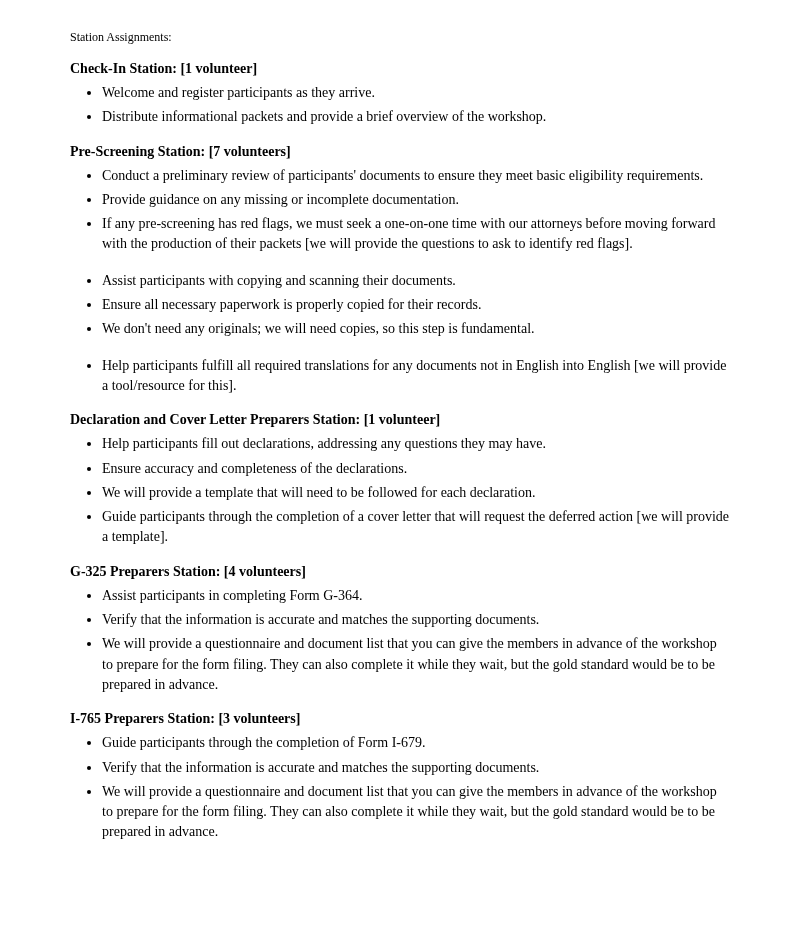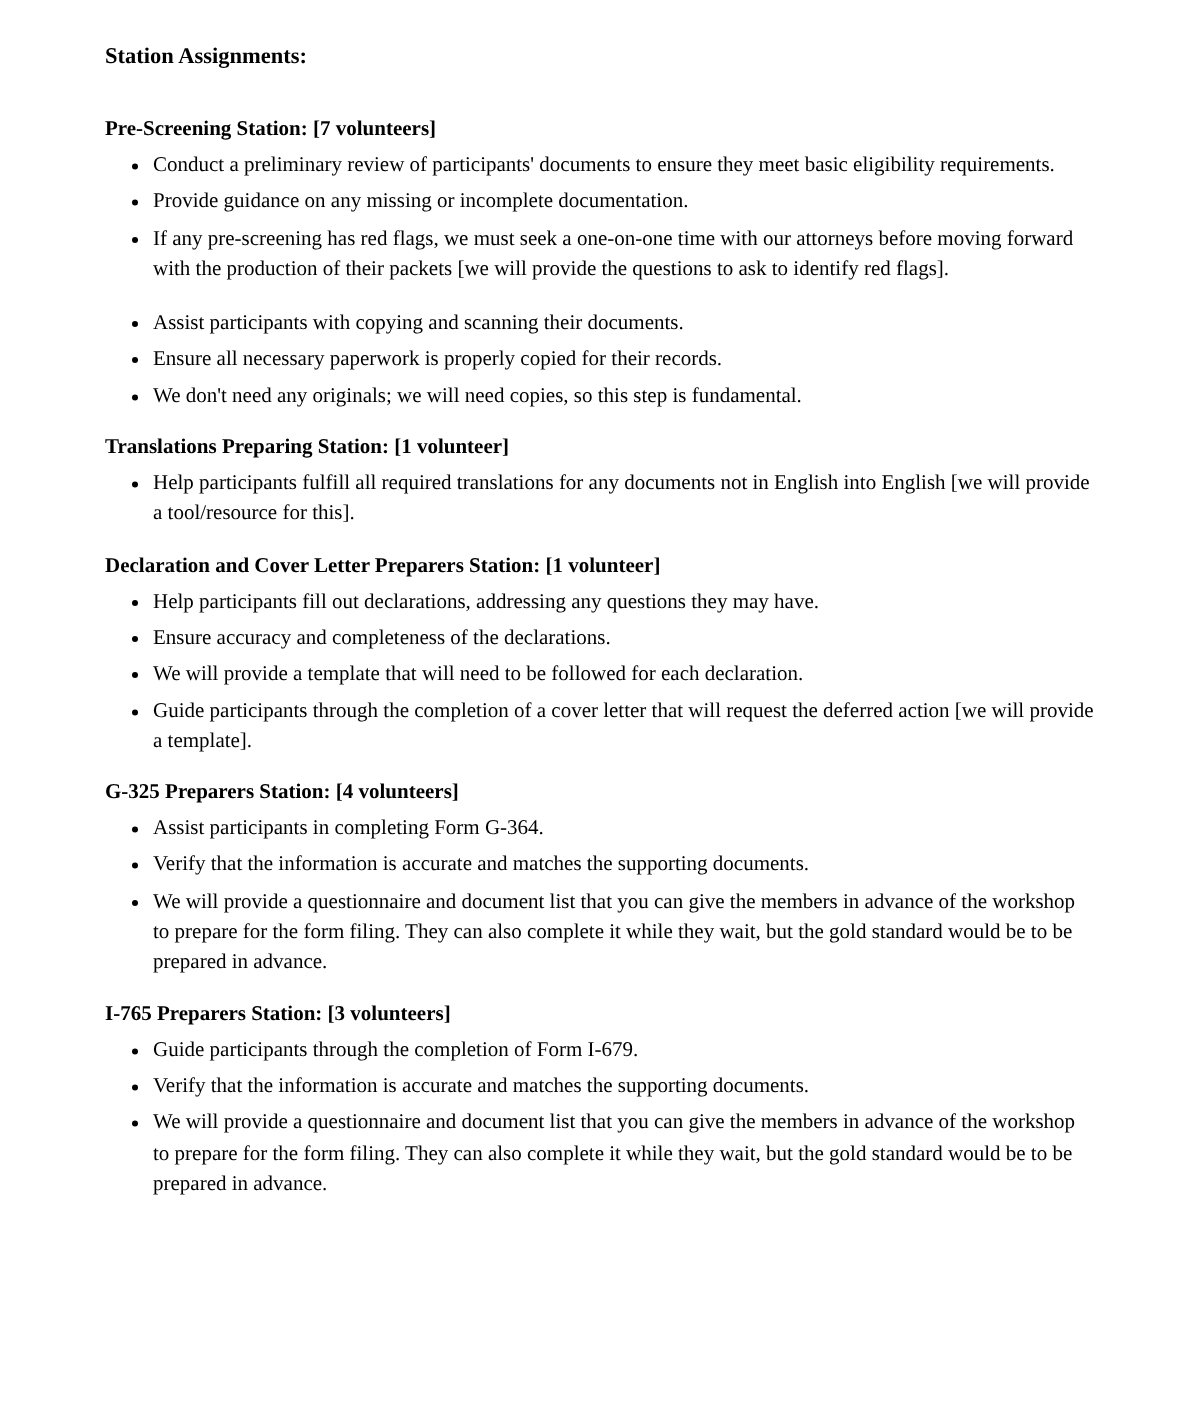--- a/index.html
+++ b/index.html
@@ -26,48 +26,54 @@
     }
     ul {
       list-style-type: disc;
       margin-left: 32px;
     }
     ul li {
       margin-bottom: 4px;
       line-height: 1.45;
     }
     .page-title {
-      font-weight: bold;
-      margin-bottom: 32px;
-      font-size: 15px;
+      font-weight: normal;
+      margin-bottom: 16px;
+      font-size: 12px;
     }
   </style>
 </head>
 <body>
 
 <div class="page-title">Station Assignments:</div>
 
 <div>
+<div class="section">
+      <div class="section-title">Check-In Station: [1 volunteer]</div>
+      <ul>
+        <li>Welcome and register participants as they arrive.</li>
+        <li>Distribute informational packets and provide a brief overview of the workshop.</li>
+      </ul>
+    </div>
     <div class="section">
       <div class="section-title">Pre-Screening Station: [7 volunteers]</div>
       <ul>
         <li>Conduct a preliminary review of participants' documents to ensure they meet basic eligibility requirements.</li>
         <li>Provide guidance on any missing or incomplete documentation.</li>
         <li>If any pre-screening has red flags, we must seek a one-on-one time with our attorneys before moving forward with the production of their packets [we will provide the questions to ask to identify red flags].</li>
       </ul>
     </div>
     <div class="section">
       <ul>
         <li>Assist participants with copying and scanning their documents.</li>
         <li>Ensure all necessary paperwork is properly copied for their records.</li>
         <li>We don't need any originals; we will need copies, so this step is fundamental.</li>
       </ul>
     </div>
     <div class="section">
-      <div class="section-title">Translations Preparing Station: [1 volunteer]</div>
       <ul>
         <li>Help participants fulfill all required translations for any documents not in English into English [we will provide a tool/resource for this].</li>
       </ul>
     </div>
     <div class="section">
       <div class="section-title">Declaration and Cover Letter Preparers Station: [1 volunteer]</div>
       <ul>
         <li>Help participants fill out declarations, addressing any questions they may have.</li>
         <li>Ensure accuracy and completeness of the declarations.</li>
         <li>We will provide a template that will need to be followed for each declaration.</li>

